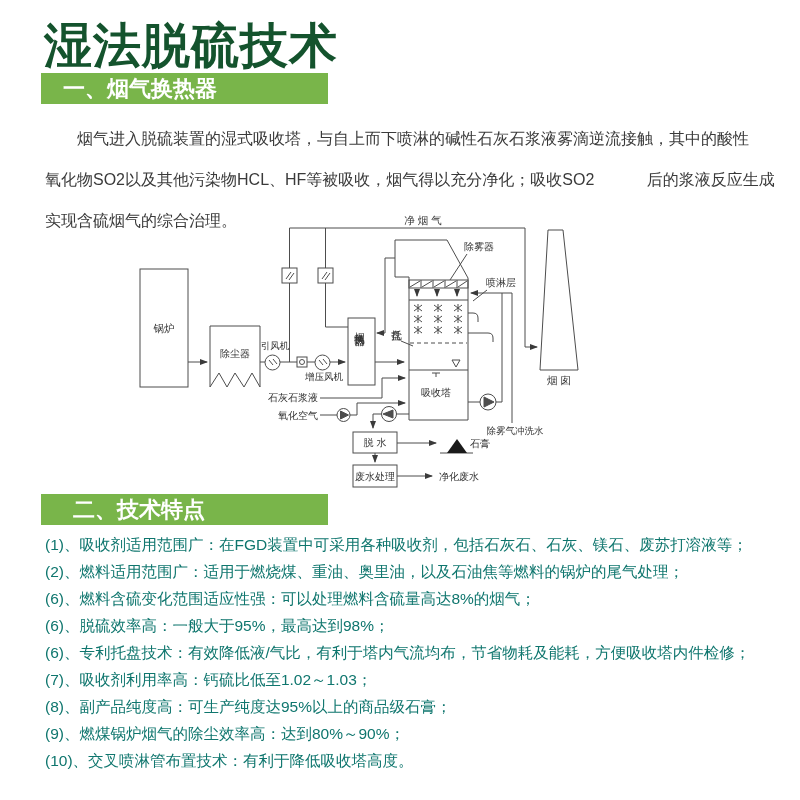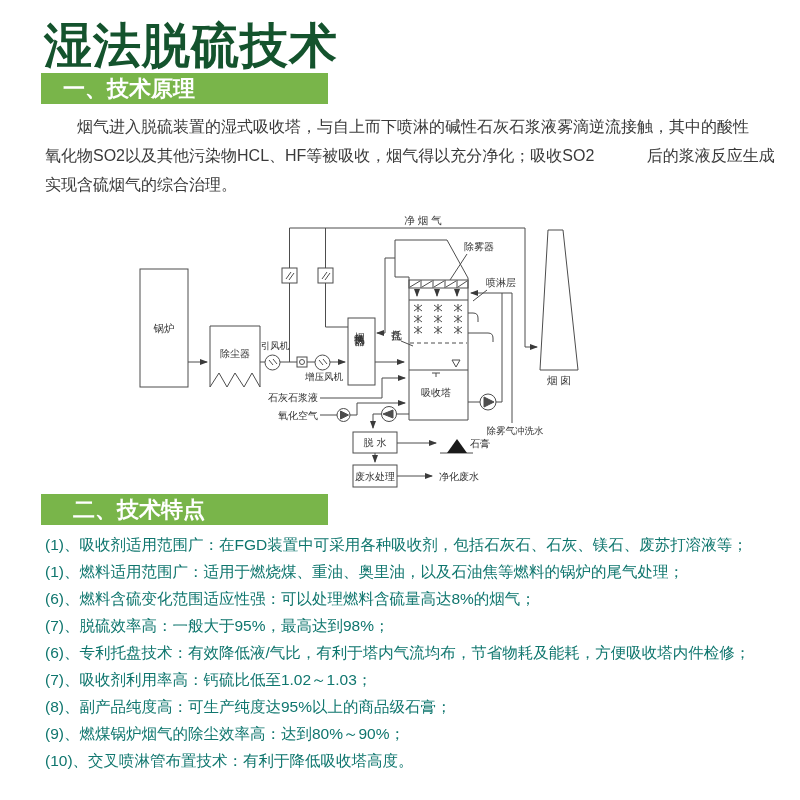--- a/index.html
+++ b/index.html
@@ -18,21 +18,21 @@
     position:absolute;left:41px;width:287px;height:31px;background:#79b54a;
     color:#ffffff;font-size:22px;font-weight:bold;line-height:31px;
     padding-left:22px;box-sizing:border-box;white-space:nowrap;
   }
   .bar-1{top:73px;}
   .bar-2{top:494px;padding-left:32px;}
   .intro{
     position:absolute;left:45px;top:112px;width:715px;
     font-size:16px;color:#3a3a3a;
   }
-  .intro .line{height:29px;line-height:29px;white-space:pre;}
+  .intro .line{height:29px;line-height:29px;white-space:pre;margin-top:12px;}
   .intro .indent{text-indent:32px;}
   .features{
     position:absolute;left:45px;top:531px;width:720px;
     font-size:15.5px;color:#0f766e;
   }
   .features .item{height:27px;line-height:27px;white-space:nowrap;}
   .diagram-svg{position:absolute;left:130px;top:210px;width:470px;height:290px;}
   .vlabel{
     position:absolute;writing-mode:vertical-rl;text-orientation:upright;
     font-size:10.5px;color:#333;letter-spacing:1px;white-space:nowrap;
@@ -40,21 +40,21 @@
   .vlabel-ggh{left:353px;top:324px;}
   .vlabel-tray{left:390px;top:321px;}
   svg text{fill:#333;stroke:none;font-family:"Liberation Sans","DejaVu Sans",sans-serif;}
 </style>
 </head>
 <body>
 
 <div class="page-title">湿法脱硫技术</div>
 
 <div class="section-bar bar-1">
-  <span>一、技术原理</span>
+  <span>一、烟气换热器</span>
 </div>
 
 <div class="intro">
   <div class="line indent">烟气进入脱硫装置的湿式吸收塔，与自上而下喷淋的碱性石灰石浆液雾滴逆流接触，其中的酸性</div>
   <div class="line">氧化物SO2以及其他污染物HCL、HF等被吸收，烟气得以充分净化；吸收SO2　　　 后的浆液反应生成</div>
   <div class="line">实现含硫烟气的综合治理。</div>
 </div>
 
 <svg class="diagram-svg" viewBox="0 0 470 290">
   <defs>
@@ -212,21 +212,21 @@
 
 <div class="vlabel vlabel-ggh">烟气换热器</div>
 <div class="vlabel vlabel-tray">托盘</div>
 
 <div class="section-bar bar-2">
   <span>二、技术特点</span>
 </div>
 
 <div class="features">
   <div class="item">(1)、吸收剂适用范围广：在FGD装置中可采用各种吸收剂，包括石灰石、石灰、镁石、废苏打溶液等；</div>
-  <div class="item">(1)、燃料适用范围广：适用于燃烧煤、重油、奥里油，以及石油焦等燃料的锅炉的尾气处理；</div>
+  <div class="item">(2)、燃料适用范围广：适用于燃烧煤、重油、奥里油，以及石油焦等燃料的锅炉的尾气处理；</div>
   <div class="item">(6)、燃料含硫变化范围适应性强：可以处理燃料含硫量高达8%的烟气；</div>
-  <div class="item">(7)、脱硫效率高：一般大于95%，最高达到98%；</div>
+  <div class="item">(6)、脱硫效率高：一般大于95%，最高达到98%；</div>
   <div class="item">(6)、专利托盘技术：有效降低液/气比，有利于塔内气流均布，节省物耗及能耗，方便吸收塔内件检修；</div>
   <div class="item">(7)、吸收剂利用率高：钙硫比低至1.02～1.03；</div>
   <div class="item">(8)、副产品纯度高：可生产纯度达95%以上的商品级石膏；</div>
   <div class="item">(9)、燃煤锅炉烟气的除尘效率高：达到80%～90%；</div>
   <div class="item">(10)、交叉喷淋管布置技术：有利于降低吸收塔高度。</div>
 </div>
 
 </body></html>

